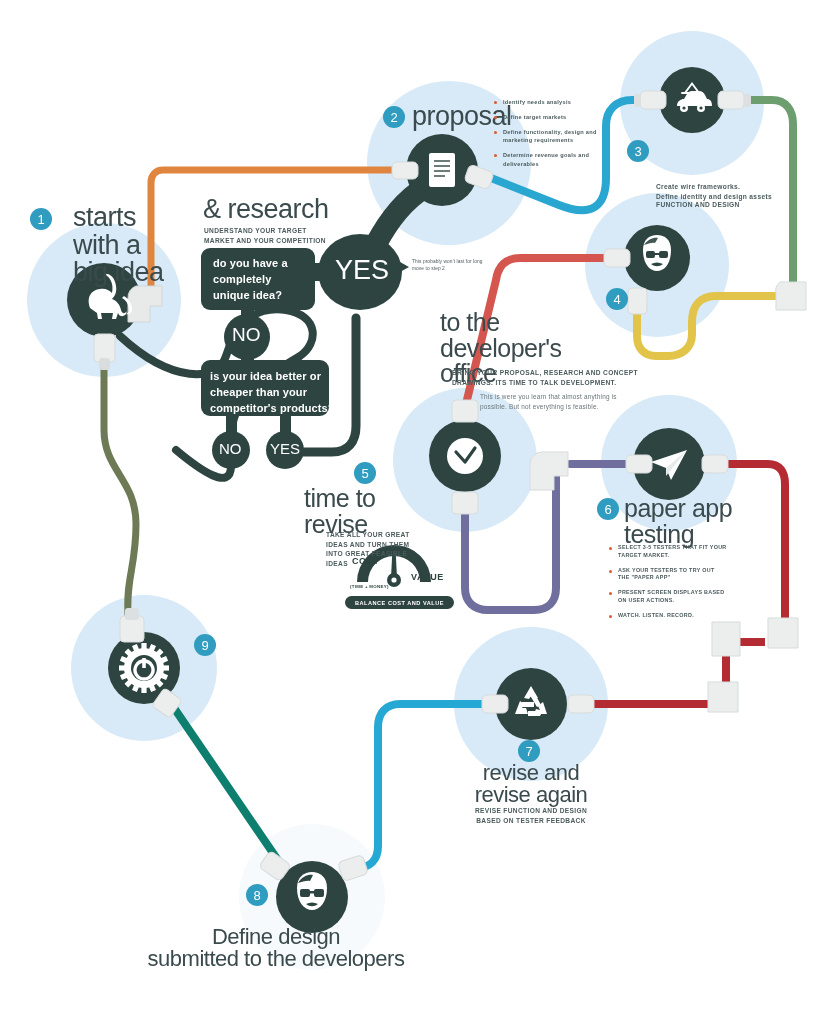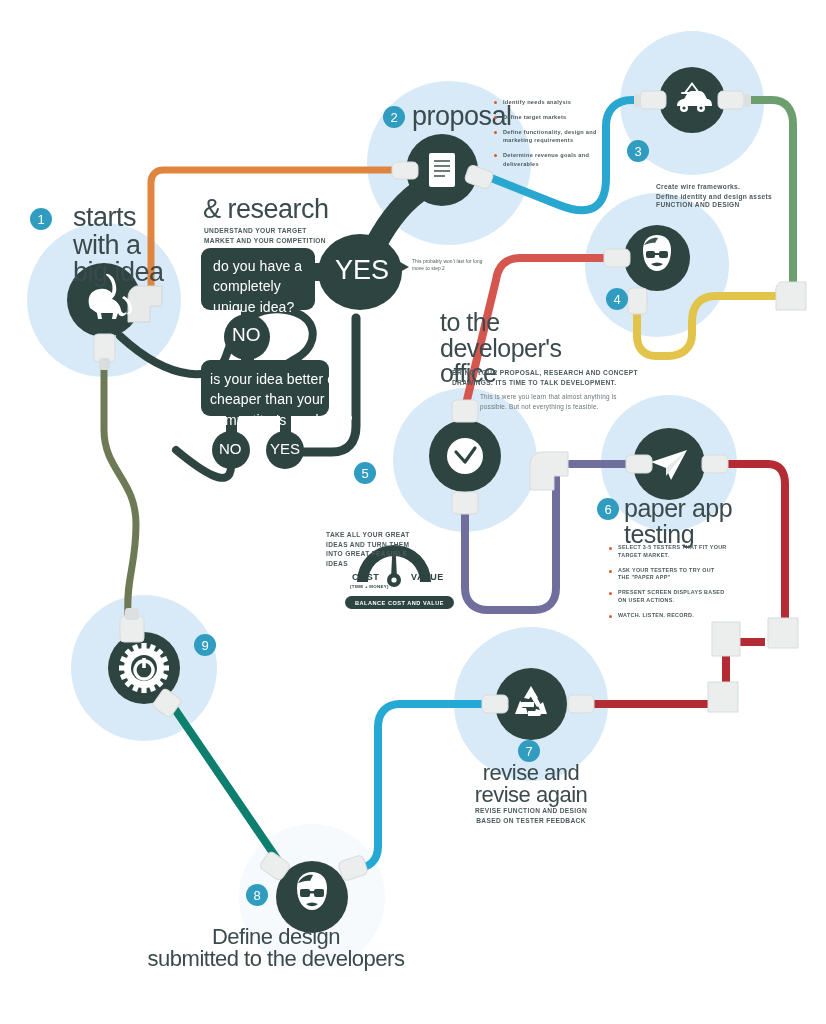--- a/index.html
+++ b/index.html
@@ -48,22 +48,22 @@
   .badge {
     position:absolute; width:22px; height:22px; border-radius:50%;
     background:#2f9cc0; color:#ffffff;
     display:flex; align-items:center; justify-content:center;
     font-size:13px; font-weight:400;
     font-family:"Liberation Sans", sans-serif;
   }
 
   
   .dbox {
-    position:absolute; color:#ffffff; font-weight:400;
-    font-size:14px; line-height:1.45; letter-spacing:0.1px;
+    position:absolute; color:#ffffff; font-weight:700;
+    font-size:11px; line-height:1.45; letter-spacing:0.1px;
   }
   .dlabel {
     position:absolute; color:#ffffff; font-weight:400;
     font-family:"Liberation Sans", sans-serif;
   }
 
   .note {
     position:absolute; font-size:4.8px; line-height:1.5;
     color:#4b5a5c; font-weight:400; letter-spacing:0.1px;
   }
@@ -373,22 +373,26 @@
   <div class="badge" style="left:606px; top:288px;">4</div>
   <div class="txt headline h-mid right" style="left:440px; top:310px; width:202px;">
     <div>to the</div>
     <div>developer's</div>
     <div>office</div>
   </div>
   <div class="txt sub right" style="left:452px; top:368px; width:190px;">BRING YOUR PROPOSAL, RESEARCH AND CONCEPT DRAWINGS. ITS TIME TO TALK DEVELOPMENT.</div>
   <div class="txt sub2 right" style="left:480px; top:392px; width:162px;">This is were you learn that almost anything is possible. But not everything is feasible.</div>
 
   <div class="badge" style="left:354px; top:462px;">5</div>
+  <div class="txt headline h-mid right" style="left:304px; top:486px; width:122px;">
+    <div>time to</div>
+    <div>revise</div>
+  </div>
   <div class="txt sub right" style="left:326px; top:530px; width:100px;">TAKE ALL YOUR GREAT IDEAS AND TURN THEM INTO GREAT FEASIBLE IDEAS</div>
-  <div class="gauge-lab" style="left:352px; top:572px;">COST</div>
+  <div class="gauge-lab" style="left:352px; top:556px;">COST</div>
   <div class="gauge-sub" style="left:350px; top:584px;">(TIME + MONEY)</div>
   <div class="gauge-lab" style="left:411px; top:572px;">VALUE</div>
   <div class="pill" style="left:345px; top:596px;">BALANCE COST AND VALUE</div>
 
   <div class="badge" style="left:597px; top:498px;">6</div>
   <div class="txt headline h-mid" style="left:624px; top:496px;">
     <div>paper app</div>
     <div>testing</div>
   </div>
   <ul class="bullets sm" style="position:absolute; left:609px; top:544px; width:118px;">

